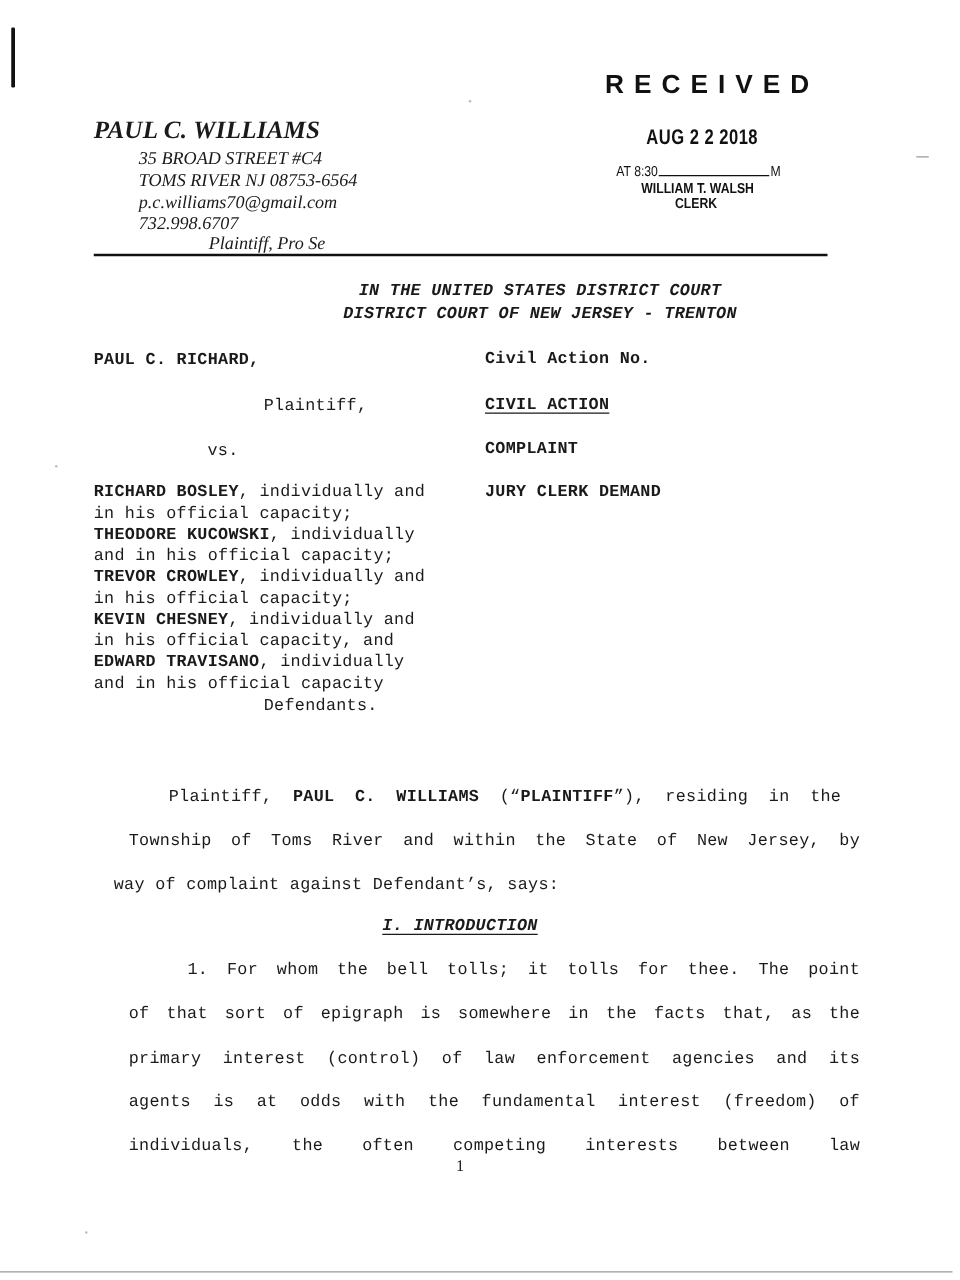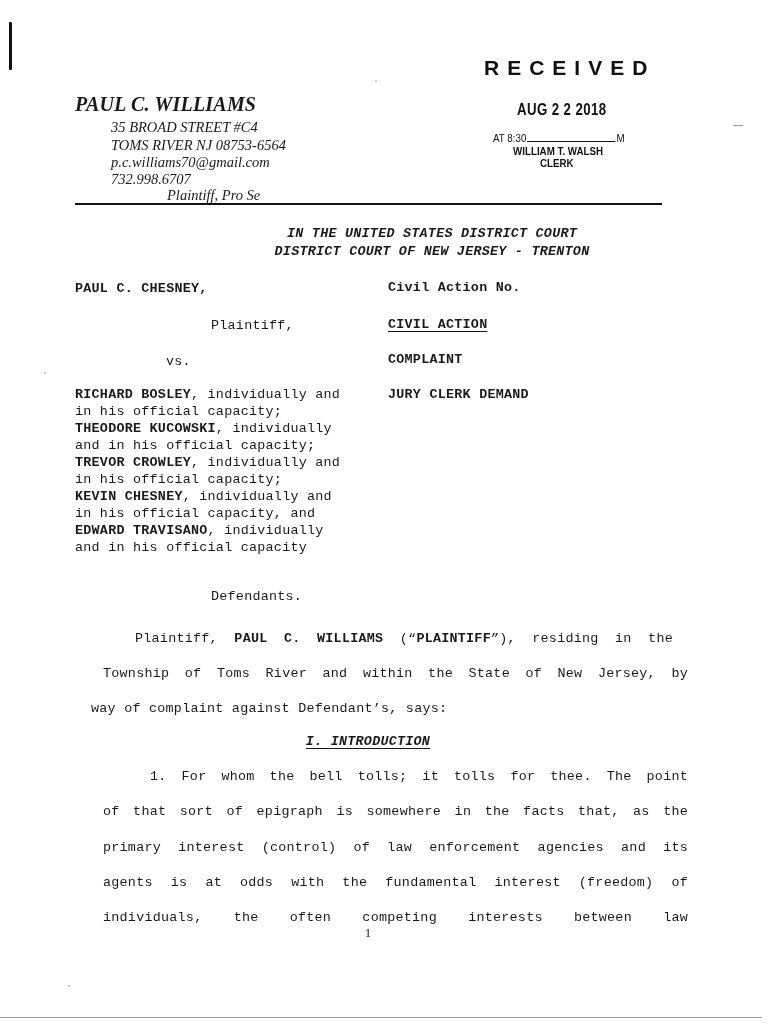--- a/index.html
+++ b/index.html
@@ -64,37 +64,37 @@
 <div class="abs stamp stamp-date">AUG 2 2 2018</div>
 <div class="abs stamp stamp-at"><span>AT 8:30</span><span class="rule"></span><span>M</span></div>
 <div class="abs stamp stamp-clerk-name">WILLIAM T. WALSH</div>
 <div class="abs stamp stamp-clerk">CLERK</div>
 
 <div class="abs hr-thick"></div>
 
 <div class="abs mono court" style="top:225px">IN THE UNITED STATES DISTRICT COURT</div>
 <div class="abs mono court" style="top:243px">DISTRICT COURT OF NEW JERSEY - TRENTON</div>
 
-<div class="abs mono left-col b" style="top:280px">PAUL C. CHESNEY,</div>
+<div class="abs mono left-col b" style="top:280px">PAUL C. RICHARD,</div>
 <div class="abs mono" style="left:211px; top:317px">Plaintiff,</div>
 <div class="abs mono" style="left:166px; top:353px">vs.</div>
 
 <div class="abs mono left-col" style="top:386px">
   <div><span class="b">RICHARD BOSLEY</span><span>, individually and</span></div>
   <div>in his official capacity;</div>
   <div><span class="b">THEODORE KUCOWSKI</span><span>, individually</span></div>
   <div>and in his official capacity;</div>
   <div><span class="b">TREVOR CROWLEY</span><span>, individually and</span></div>
   <div>in his official capacity;</div>
   <div><span class="b">KEVIN CHESNEY</span><span>, individually and</span></div>
   <div>in his official capacity, and</div>
   <div><span class="b">EDWARD TRAVISANO</span><span>, individually</span></div>
   <div>and in his official capacity</div>
 </div>
-<div class="abs mono" style="left:211px; top:588px">Defendants.</div>
+<div class="abs mono" style="left:211px; top:557px">Defendants.</div>
 
 <div class="abs mono right-col b" style="top:279px">Civil Action No.</div>
 <div class="abs mono right-col b u" style="top:316px">CIVIL ACTION</div>
 <div class="abs mono right-col b" style="top:351px">COMPLAINT</div>
 <div class="abs mono right-col b" style="top:386px">JURY CLERK DEMAND</div>
 
 <div class="abs mono para" style="top:630px; height:90px">
   <div class="line" style="top:0; left:60px; width:538px; text-align:justify; text-align-last:justify; white-space:normal"><span>Plaintiff, </span><span class="b">PAUL C. WILLIAMS</span><span> (“</span><span class="b">PLAINTIFF</span><span>”), residing in the</span></div>
   <div class="just" style="top:35px">Township of Toms River and within the State of New Jersey, by</div>
   <div class="line" style="top:70px">way of complaint against Defendant’s, says:</div>

